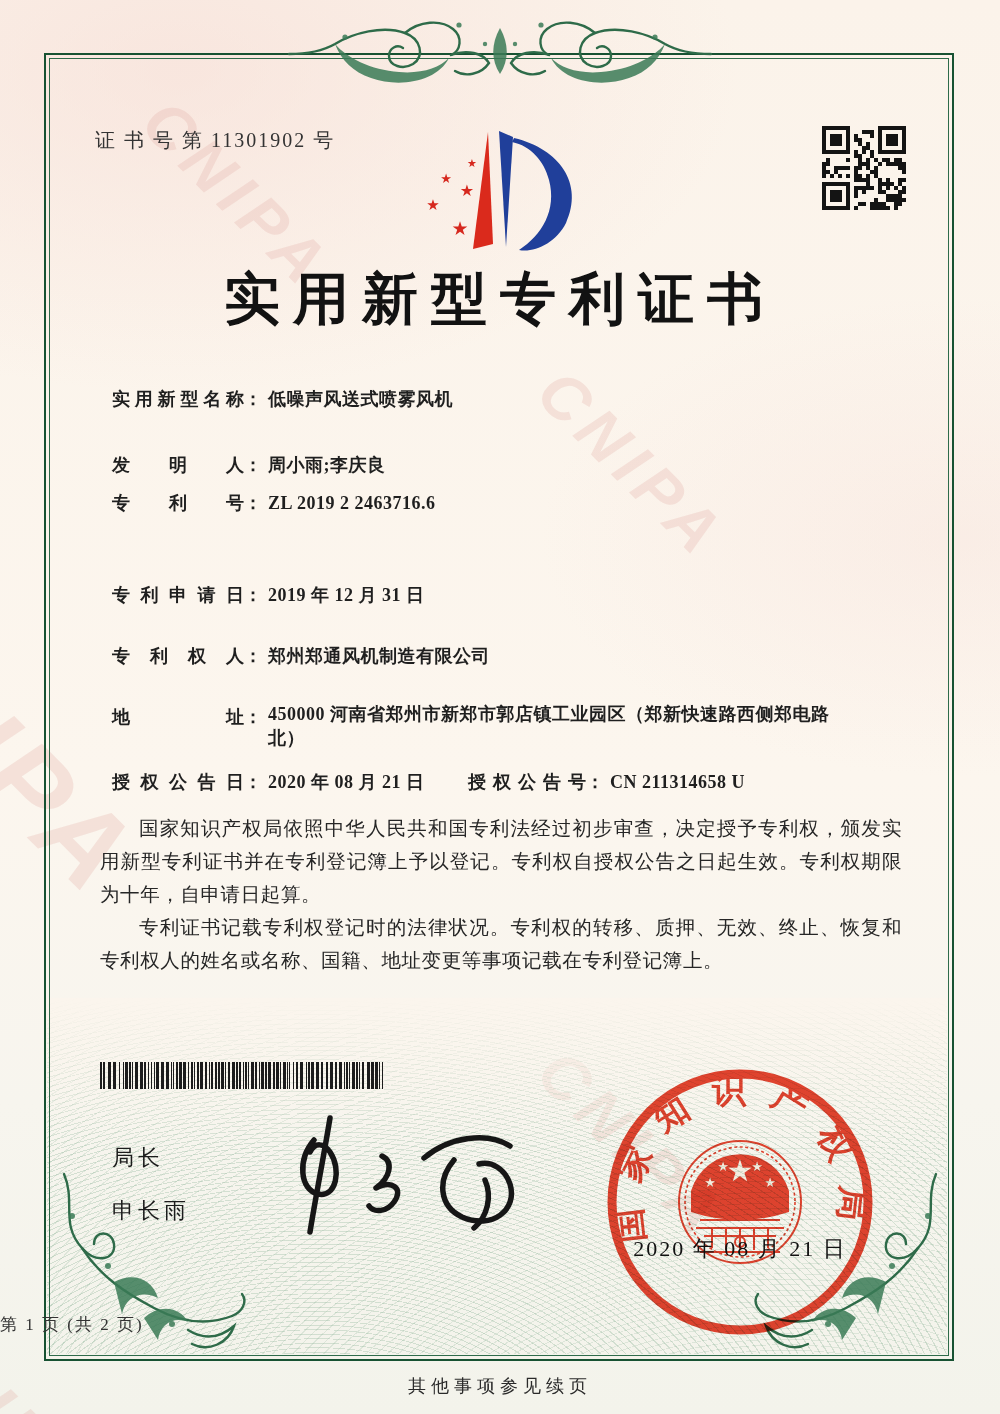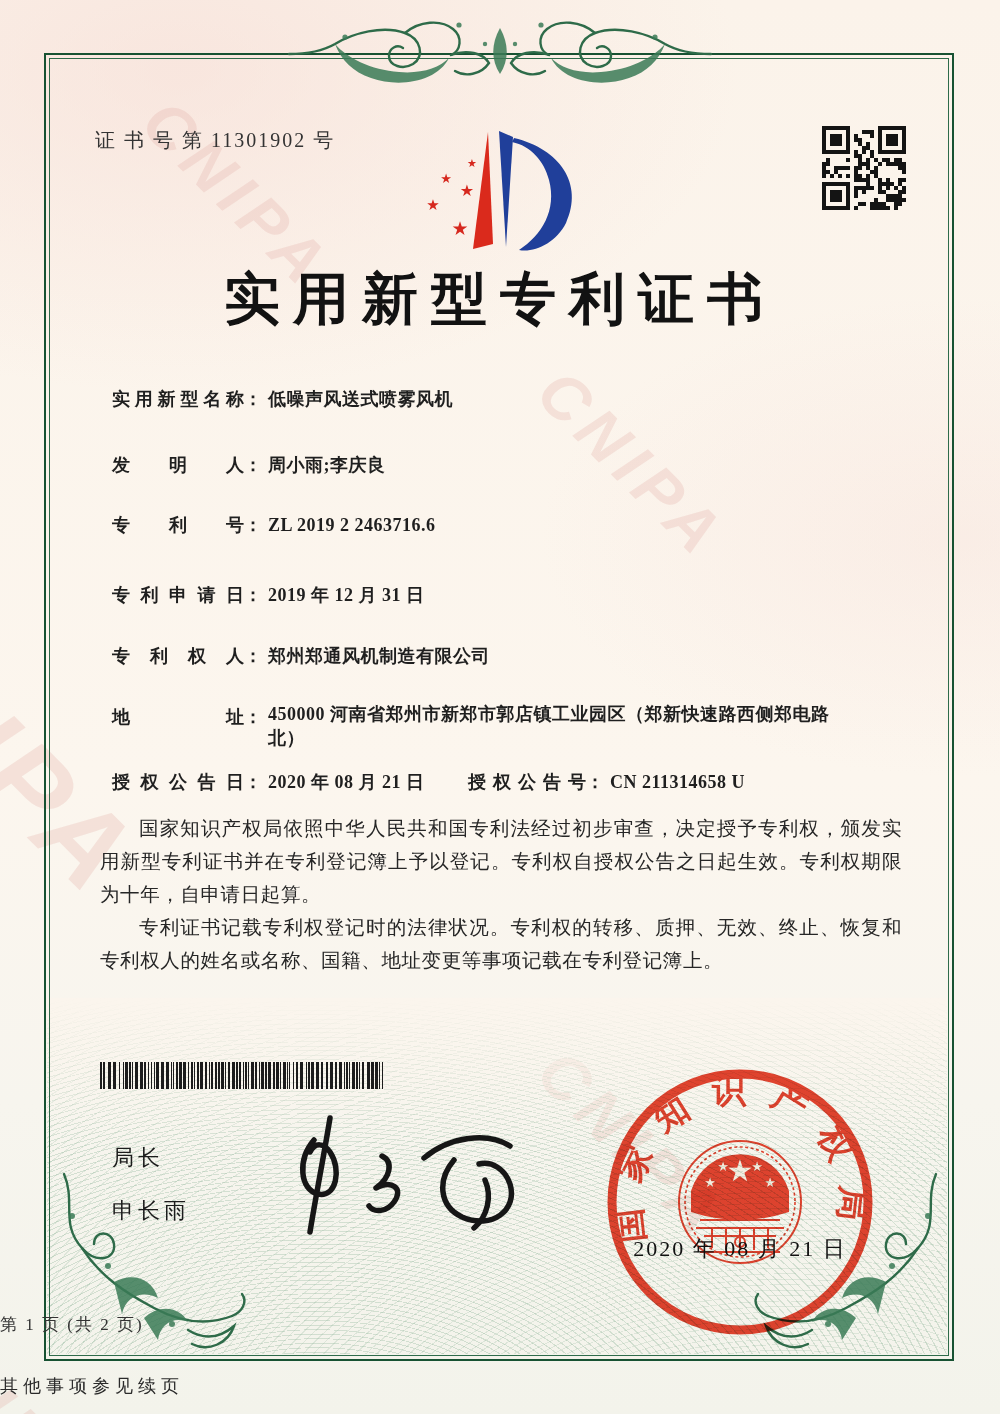--- a/index.html
+++ b/index.html
@@ -40,21 +40,21 @@
   .f-wrap{width:572px;line-height:24px;}
   
   .bodytext{left:100px;top:812px;width:802px;font-size:19.5px;line-height:33px;color:#262626;
             text-align:justify;letter-spacing:.6px;}
   .bodytext p{margin:0;text-indent:2em;}
   
   .signer{left:112px;font-size:22px;letter-spacing:4px;color:#1c1c1c;}
   .seal-date{left:600px;top:1234px;width:280px;text-align:center;font-size:22px;
              letter-spacing:2px;color:#111;}
   .pageinfo{left:0;right:56px;top:1313px;text-align:left;font-size:17px;letter-spacing:2px;color:#333;}
-  .footnote{left:0;right:0;top:1374px;font-size:18px;letter-spacing:5px;color:#2a2a2a;}
+  .footnote{left:0;right:0;top:1374px;text-align:center;font-size:18px;letter-spacing:5px;color:#2a2a2a;}
 </style>
 </head>
 <body>
 
 <div id="page">
 
   <div class="wm" style="left:180px;top:85px;font-size:64px;">CNIPA</div>
   <div class="wm" style="left:575px;top:355px;font-size:64px;">CNIPA</div>
   <div class="wm" style="left:-105px;top:560px;font-size:112px;">CNIPA</div>
   <div class="wm" style="left:575px;top:1035px;font-size:64px;">CNIPA</div>
@@ -263,21 +263,21 @@
     </svg>
 
   <div class="abs title">实用新型专利证书</div>
 
   <div class="row" style="top:384px">
     <span class="f-label">实用新型名称</span><span class="f-colon">：</span><span class="f-value">低噪声风送式喷雾风机</span>
   </div>
   <div class="row" style="top:450px">
     <span class="f-label">发明人</span><span class="f-colon">：</span><span class="f-value">周小雨;李庆良</span>
   </div>
-  <div class="row" style="top:510px">
+  <div class="row" style="top:488px">
     <span class="f-label">专利号</span><span class="f-colon">：</span><span class="f-value">ZL 2019 2 2463716.6</span>
   </div>
   <div class="row" style="top:580px">
     <span class="f-label">专利申请日</span><span class="f-colon">：</span><span class="f-value">2019 年 12 月 31 日</span>
   </div>
   <div class="row" style="top:641px">
     <span class="f-label">专利权人</span><span class="f-colon">：</span><span class="f-value">郑州郑通风机制造有限公司</span>
   </div>
   <div class="row" style="top:702px">
     <span class="f-label">地址</span><span class="f-colon">：</span><span class="f-value f-wrap">450000 河南省郑州市新郑市郭店镇工业园区（郑新快速路西侧郑电路北）</span>

